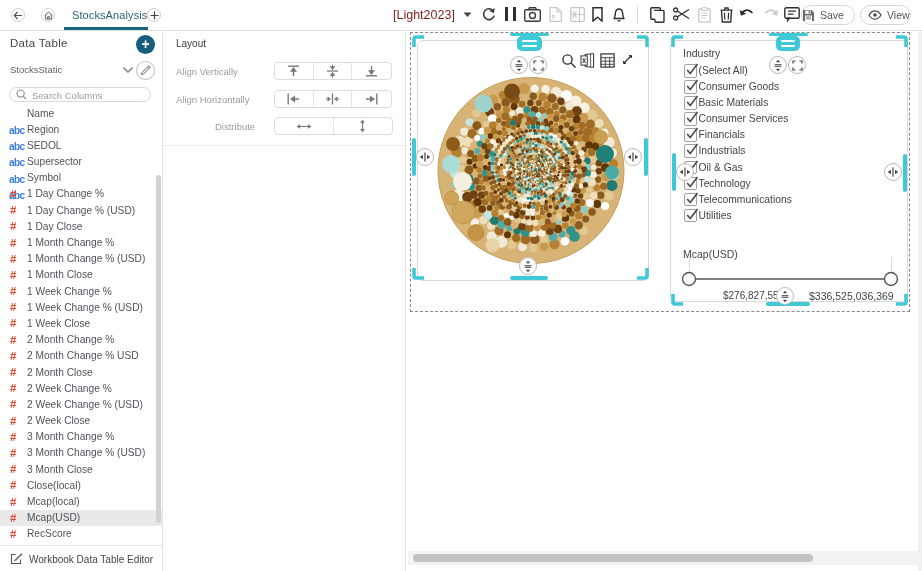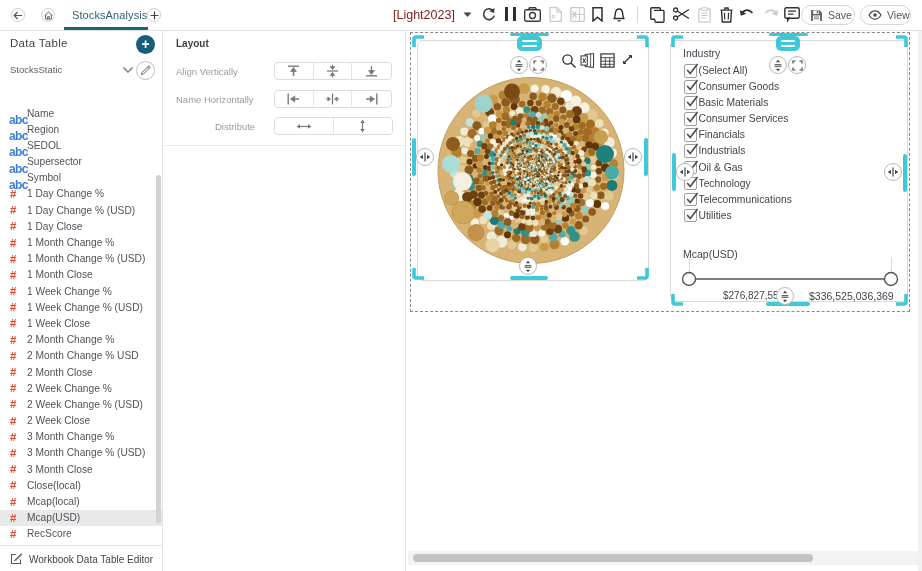--- a/index.html
+++ b/index.html
@@ -27,31 +27,31 @@
 #lp-caret { position:absolute; left:123px; top:36px; }
 #lp-pencil { position:absolute; left:136px; top:30px; width:19px; height:19px; border-radius:50%;
   border:1px solid #bfbfbf; display:flex; align-items:center; justify-content:center;}
 #searchbox { position:absolute; left:9px; top:56px; width:142px; height:15px; border:1px solid #d8d8d8;
   border-radius:8px; }
 #searchbox span { position:absolute; left:22px; top:2px; font-size:9.5px; color:#9b9b9b; }
 #searchbox svg { position:absolute; left:6px; top:1px; }
 #collist { position:absolute; left:0; top:74px; width:162px; }
 .crow { position:relative; height:16.2px; }
 .crow .ct { position:absolute; left:27px; top:2.5px; font-size:10.2px; color:#4d545b; white-space:nowrap; }
-.iabc { position:absolute; left:9px; top:8px; font-weight:bold; color:#3c7ed8; font-size:12px; letter-spacing:-0.6px;}
+.iabc { position:absolute; left:9px; top:20px; font-weight:bold; color:#3c7ed8; font-size:10px; letter-spacing:-0.6px;}
 .inum { position:absolute; left:10px; top:2px; font-weight:bold; color:#e2492f; font-size:11.5px; }
 .hl { background:#e9e9e9; }
 #wdte { position:absolute; left:0; top:514px; width:162px; height:26px; border-top:1px solid #e5e5e5; }
 #wdte span { position:absolute; left:29px; top:8px; font-size:10px; color:#3e454c; white-space:nowrap;}
 #wdte svg { position:absolute; left:10px; top:6px; }
 #scrollthumb { position:absolute; left:156px; top:144px; width:5px; height:348px; background:#d2d2d2; border-radius:3px;}
 
 #layoutpanel { position:absolute; left:163px; top:31px; width:243px; height:540px; background:#fff;
   border-right:1px solid #e2e2e2;}
-#ly-title { position:absolute; left:13px; top:7px; font-size:10px; font-weight:bold; color:#3a3f45; }
+#ly-title { position:absolute; left:13px; top:7px; font-size:10px; font-weight:normal; color:#3a3f45; }
 .ly-label { position:absolute; left:13px; font-size:9.5px; color:#9a9a9a; }
 .btngroup { position:absolute; left:111px; display:flex; border:1px solid #dcdcdc; border-radius:4px; background:#fff;}
 .btngroup .bt { width:38.7px; height:16px; border-right:1px solid #e4e4e4; display:flex; align-items:center; justify-content:center;}
 .btngroup .bt:last-child { border-right:none; }
 .btngroup .bt.w58 { width:58.5px; }
 #ly-div { position:absolute; left:0; top:114px; width:242px; height:1px; background:#ececec; }
 
 #canvas { position:absolute; left:407px; top:31px; width:515px; height:540px; background:#fff; }
 #dashrect { position:absolute; left:3px; top:1px; width:500px; height:280px; border:1px dashed #8a8a8a; }
 .widget { position:absolute; background:#fff; border:1px solid #ddd8d8; border-radius:6px; }
@@ -150,21 +150,21 @@
     </svg>
     <svg class="tbi" style="left:763px;" width="16" height="14" viewBox="0 0 16 14">
       <path d="M13.8 7.8 C12.8 3.2 6.5 1 2.6 6" stroke="#c9c9c9" stroke-width="1.7" fill="none"></path>
       <path d="M15.2 3 L14 8.8 L8.8 6.8 Z" fill="#c9c9c9"></path>
     </svg>
     <svg class="tbi" style="left:784px;" width="16" height="15" viewBox="0 0 16 15">
       <rect x="0.8" y="0.8" width="14.4" height="10.4" rx="1.5" stroke="#2f2f2f" stroke-width="1.4" fill="none"></rect>
       <path d="M3.5 14 L5.5 11.2 H3.5 Z" stroke="#2f2f2f" stroke-width="1.2" fill="none"></path>
       <path d="M4 4.2 H12 M4 7.2 H9.5" stroke="#2f2f2f" stroke-width="1.2"></path>
     </svg>
-    <div class="pill" style="left:801px;width:54px;padding-left:8px;">
+    <div class="pill" style="left:801px;width:54px;padding-left:0;">
       <svg width="13" height="13" viewBox="0 0 13 13">
         <path d="M1 1 H9.5 L12 3.5 V12 H1 Z" fill="#6a6a6a"></path>
         <rect x="3.2" y="1.5" width="5.6" height="3.4" fill="#fff"></rect>
         <rect x="6.7" y="2" width="1.4" height="2.4" fill="#6a6a6a"></rect>
         <rect x="3" y="6.5" width="7" height="5.5" fill="#fff"></rect>
         <path d="M4 8 H9 M4 9.8 H9" stroke="#6a6a6a" stroke-width="0.9"></path>
       </svg>
       <span>Save</span>
     </div>
     <div class="pill" style="left:860px;width:51px;padding-left:7px;">
@@ -179,20 +179,27 @@
     <div id="lp-title">Data Table</div>
     <div id="lp-plus">+</div>
     <div id="lp-src">StocksStatic</div>
     <svg id="lp-caret" width="10" height="6" viewBox="0 0 10 6">
       <path d="M0.5 0.5 L5 5 L9.5 0.5" stroke="#8a8a8a" stroke-width="1.6" fill="none"></path>
     </svg>
     <div id="lp-pencil">
       <svg width="11" height="11" viewBox="0 0 11 11">
         <path d="M1.5 9.5 L2 7.5 L7.5 2 L9 3.5 L3.5 9 Z M7.5 2 L8.3 1.2 C8.6 0.9 9.2 0.9 9.5 1.2 L9.8 1.5 C10.1 1.8 10.1 2.4 9.8 2.7 L9 3.5" stroke="#555" stroke-width="0.9" fill="none"></path>
       </svg>
+    </div>
+    <div id="searchbox">
+      <svg width="11" height="12" viewBox="0 0 11 12">
+        <circle cx="4.6" cy="4.6" r="3.6" stroke="#8a8a8a" stroke-width="1.1" fill="none"></circle>
+        <path d="M7.3 7.3 L10 10" stroke="#8a8a8a" stroke-width="1.1"></path>
+      </svg>
+      <span>Search Columns</span>
     </div>
     <div id="collist">
       <div class="crow">
         <span class="iabc">abc</span>
         <span class="ct">Name</span>
       </div>
       <div class="crow">
         <span class="iabc">abc</span>
         <span class="ct">Region</span>
       </div>
@@ -324,21 +331,21 @@
           <path d="M6.5 13.5 V12 M6.5 8.5 L4.4 11.4 H8.6 Z" fill="#7a7a7a" stroke="#7a7a7a" stroke-width="1"></path>
         </svg>
       </div>
       <div class="bt">
         <svg width="13" height="12" viewBox="0 0 13 12">
           <path d="M1 10.8 H12" stroke="#7a7a7a" stroke-width="1.4"></path>
           <path d="M6.5 1 V7 M6.5 9 L4.2 5.8 H8.8 Z" stroke="#7a7a7a" stroke-width="1.3" fill="#7a7a7a"></path>
         </svg>
       </div>
     </div>
-    <div class="ly-label" style="top:63px;">Name Horizontally</div>
+    <div class="ly-label" style="top:63px;">Align Horizontally</div>
     <div class="btngroup" style="top:59px;">
       <div class="bt">
         <svg width="13" height="12" viewBox="0 0 13 12">
           <path d="M1.2 0.5 V11.5" stroke="#7a7a7a" stroke-width="1.4"></path>
           <path d="M12 6 H6 M4 6 L7.5 3.8 V8.2 Z" stroke="#7a7a7a" stroke-width="1.3" fill="#7a7a7a"></path>
         </svg>
       </div>
       <div class="bt">
         <svg width="15" height="12" viewBox="0 0 15 12">
           <path d="M7.5 0.5 V11.5" stroke="#7a7a7a" stroke-width="1.3"></path>

